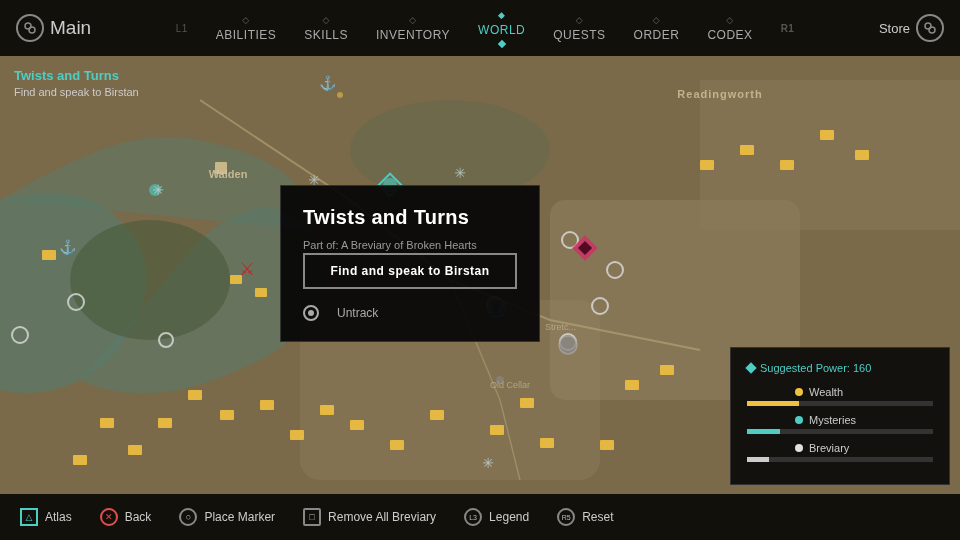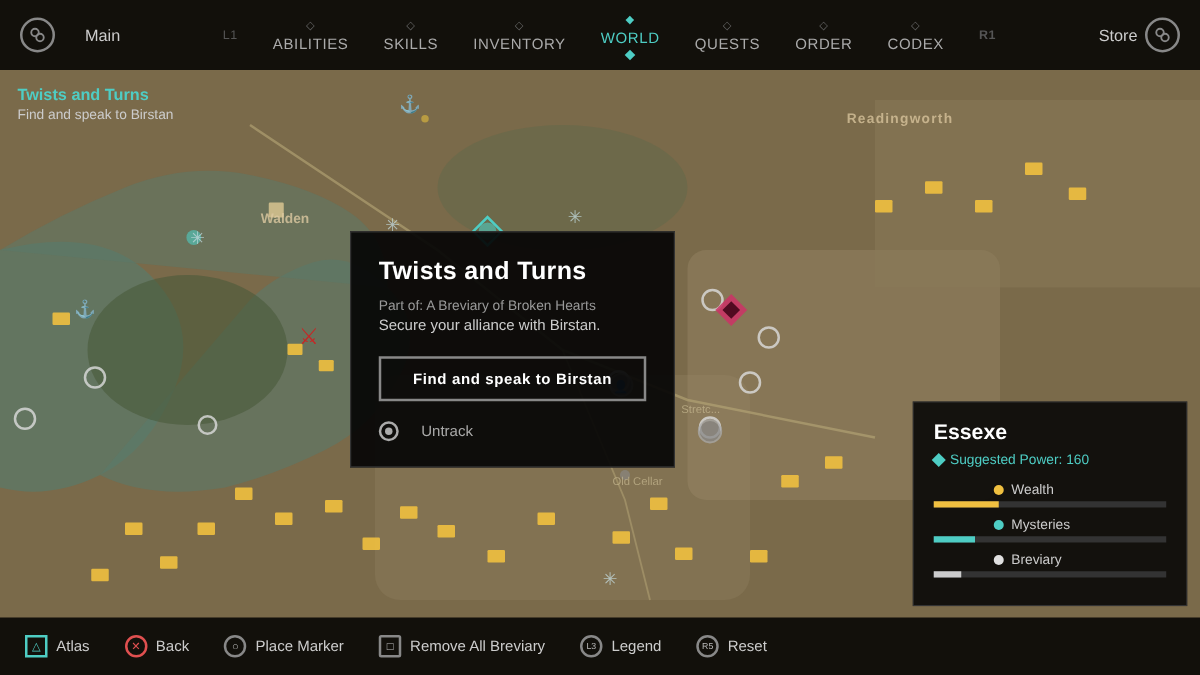--- a/index.html
+++ b/index.html
@@ -30,23 +30,23 @@
       background: rgba(0,0,0,0.85);
       display: flex;
       align-items: center;
       padding: 0 16px;
       z-index: 100;
     }
 
     #nav-main {
       display: flex;
       align-items: center;
-      gap: 24px;
+      gap: 6px;
       color: #ccc;
-      font-size: 13px;
+      font-size: 19px;
     }
 
     #nav-main .main-icon {
       width: 28px; height: 28px;
       border: 2px solid #888;
       border-radius: 50%;
       display: flex; align-items: center; justify-content: center;
       font-size: 11px;
       color: #aaa;
     }
@@ -495,30 +495,28 @@
 </div>
 
 <div id="top-left">
   <div id="quest-name-tl">Twists and Turns</div>
   <div id="quest-task-tl">Find and speak to Birstan</div>
 </div>
 
 <div id="quest-popup">
   <h2>Twists and Turns</h2>
   <div class="quest-part">Part of: A Breviary of Broken Hearts</div>
-  <div class="quest-objective">Secure your alliance with Birstan.</div>
   <button class="quest-action-btn">Find and speak to Birstan</button>
   <div class="quest-untrack">
     <div class="untrack-circle"></div>
     <span>Untrack</span>
   </div>
 </div>
 
 <div id="region-panel">
-  <h3>Essexe</h3>
   <div class="region-power">
     <div class="power-diamond"></div>
     <span class="power-text">Suggested Power: 160</span>
   </div>
 
   <div class="region-stat">
     <div class="stat-label">
       <div class="stat-dot wealth"></div>
       <span>Wealth</span>
     </div>

